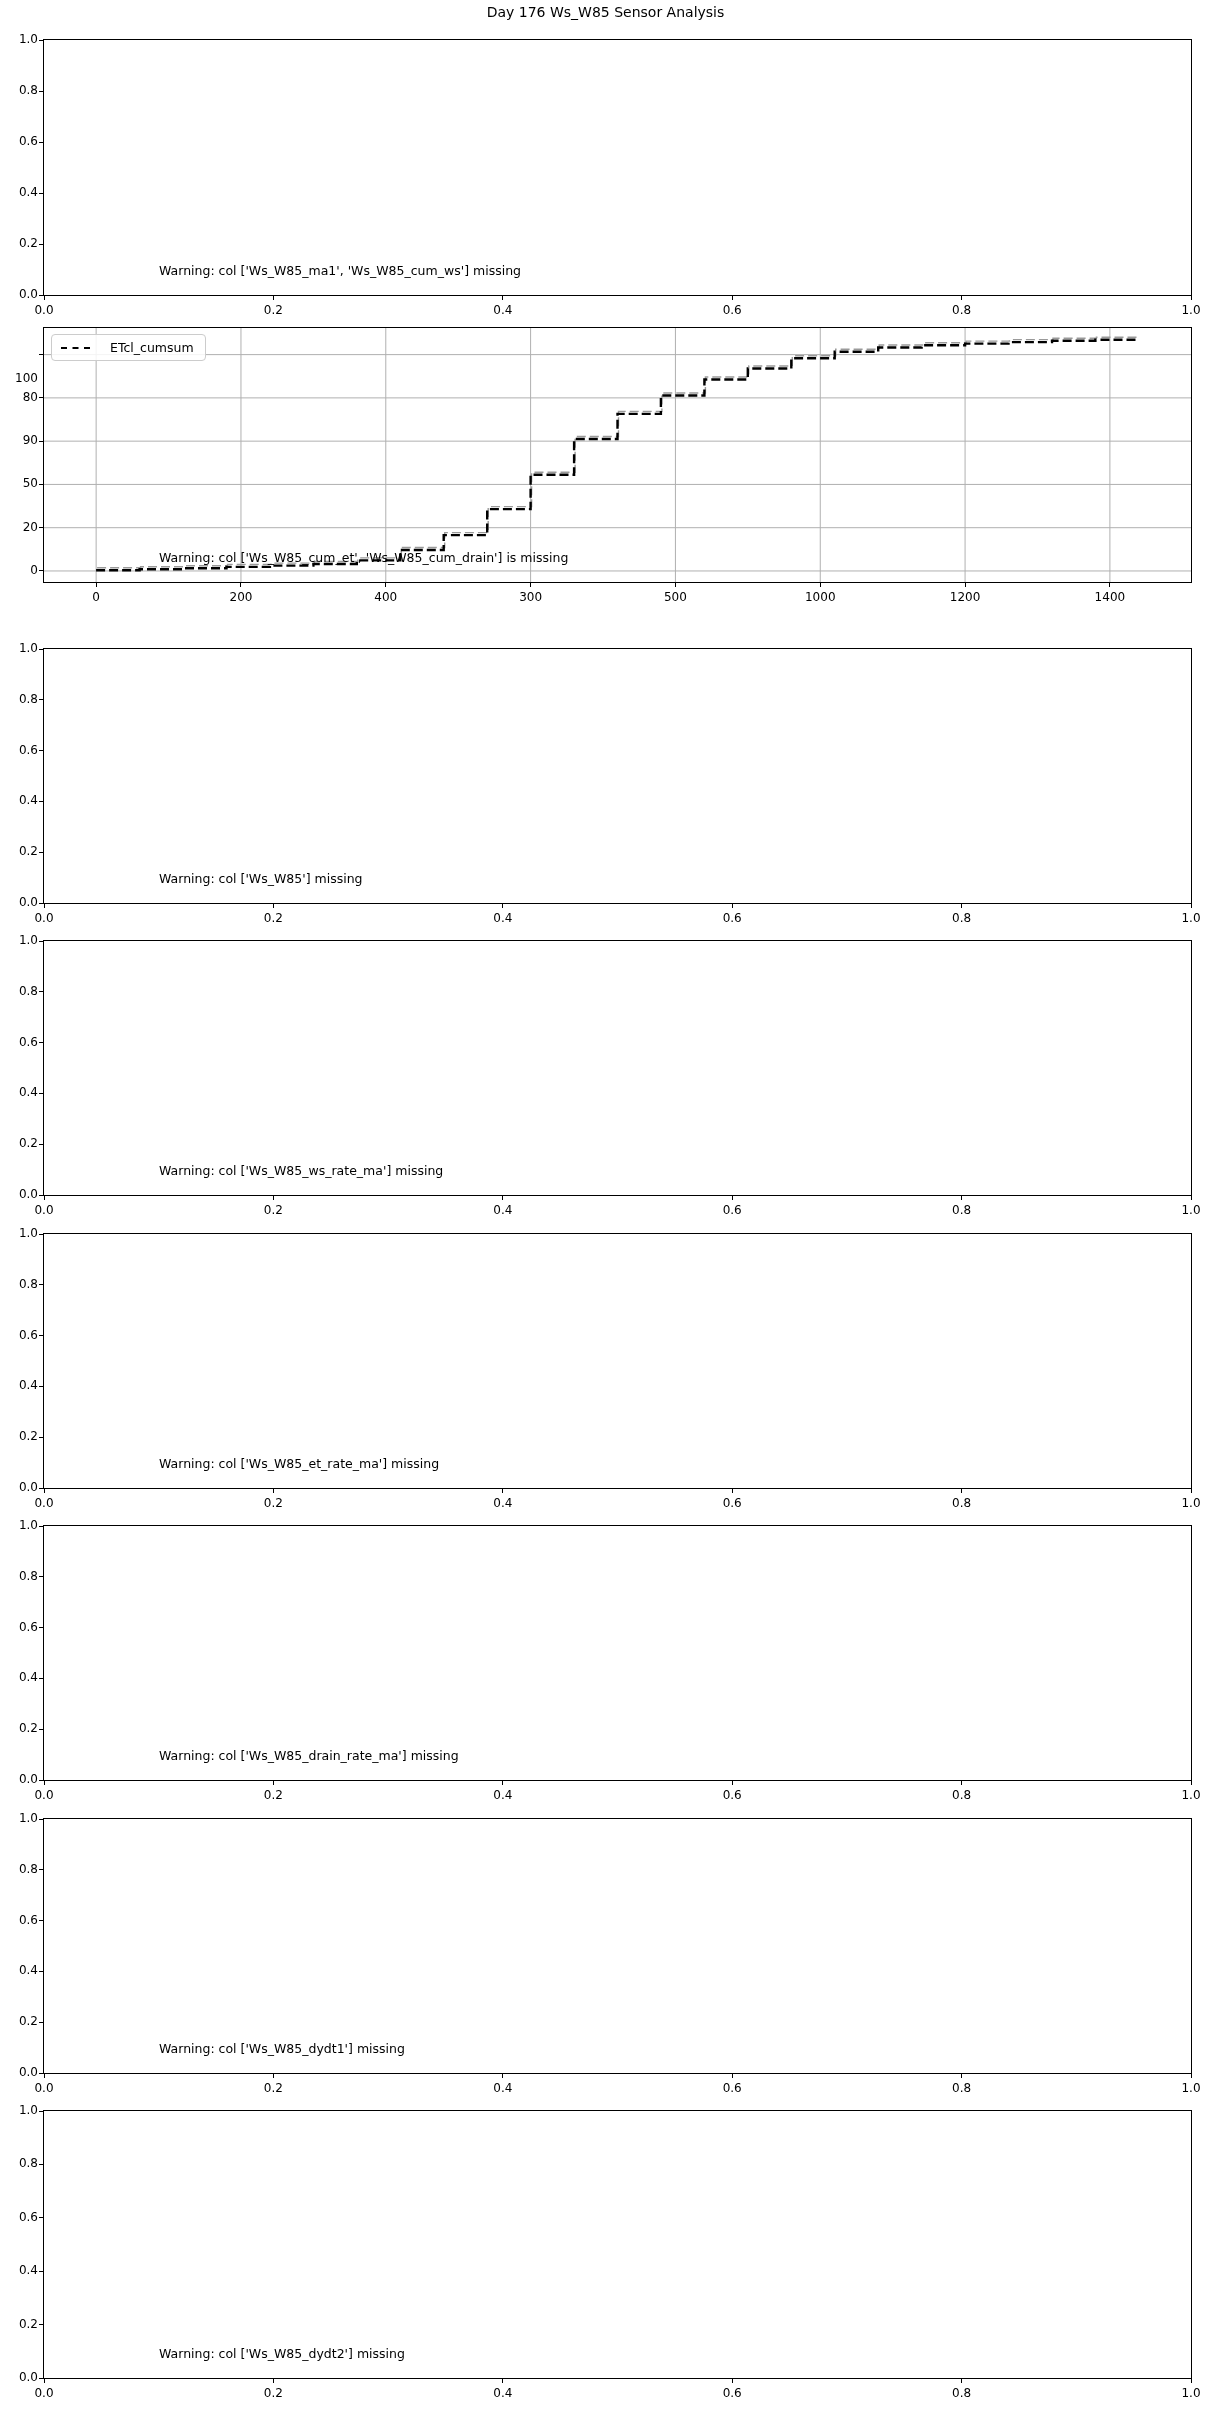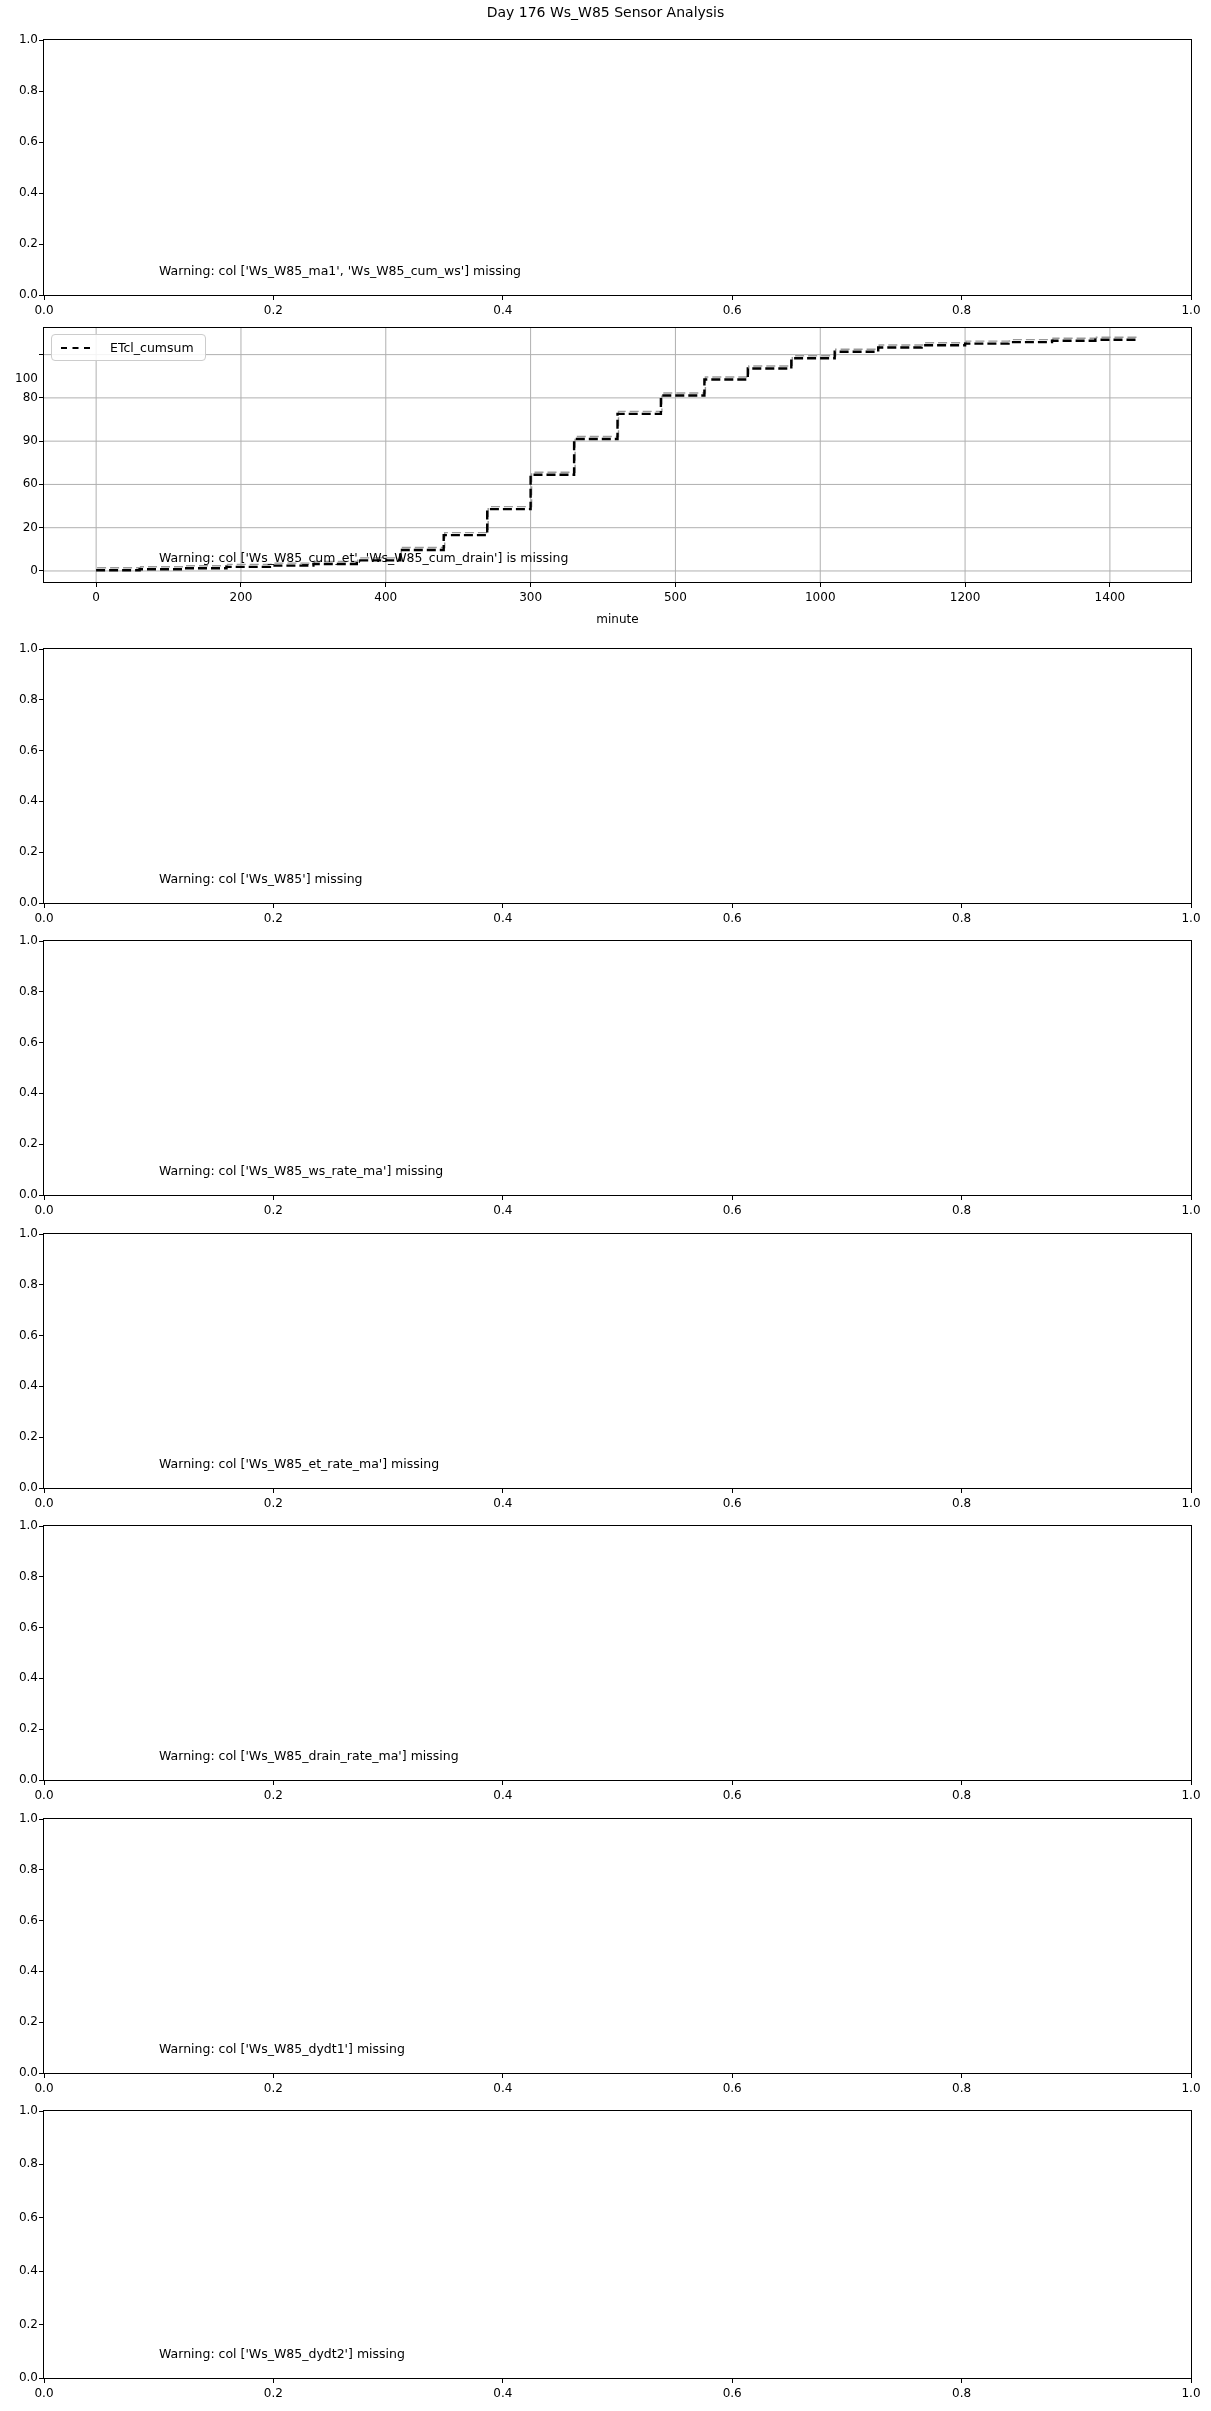--- a/index.html
+++ b/index.html
@@ -100,21 +100,21 @@
         <line y1="69.88245315161842" y2="69.88245315161842" x1="0" x2="1147" stroke="#b0b0b0" stroke-width="1"></line>
         <line y1="26.611584327086888" y2="26.611584327086888" x1="0" x2="1147" stroke="#b0b0b0" stroke-width="1"></line>
         <path d="M 52.1 242.3 H 95.6 V 241.2 H 139.0 V 240.2 H 182.5 V 238.9 H 225.9 V 237.6 H 269.4 V 236.0 H 312.8 V 232.4 H 356.3 V 222.0 H 399.7 V 207.1 H 443.2 V 181.1 H 486.6 V 146.7 H 530.1 V 111.0 H 573.5 V 85.9 H 616.9 V 67.5 H 660.4 V 51.5 H 703.8 V 40.5 H 747.3 V 30.3 H 790.7 V 23.8 H 834.2 V 19.5 H 877.6 V 17.3 H 921.1 V 15.6 H 964.5 V 14.1 H 1008.0 V 12.8 H 1051.4 V 11.7 H 1094.9" fill="none" stroke="#9a9a9a" stroke-width="1.4" stroke-dasharray="9 4" transform="translate(1,-2.5)"></path>
         <path d="M 52.1 242.3 H 95.6 V 241.2 H 139.0 V 240.2 H 182.5 V 238.9 H 225.9 V 237.6 H 269.4 V 236.0 H 312.8 V 232.4 H 356.3 V 222.0 H 399.7 V 207.1 H 443.2 V 181.1 H 486.6 V 146.7 H 530.1 V 111.0 H 573.5 V 85.9 H 616.9 V 67.5 H 660.4 V 51.5 H 703.8 V 40.5 H 747.3 V 30.3 H 790.7 V 23.8 H 834.2 V 19.5 H 877.6 V 17.3 H 921.1 V 15.6 H 964.5 V 14.1 H 1008.0 V 12.8 H 1051.4 V 11.7 H 1094.9" fill="none" stroke="#000000" stroke-width="2.4" stroke-dasharray="9 4"></path>
       </svg>
       <div class="tick-mark-y" style="top: 242.466px;"></div>
       <div class="tick-label-y" style="top: 234.966px;">0</div>
       <div class="tick-mark-y" style="top: 199.195px;"></div>
       <div class="tick-label-y" style="top: 191.695px;">20</div>
       <div class="tick-mark-y" style="top: 155.924px;"></div>
-      <div class="tick-label-y" style="top: 148.424px;">60</div>
+      <div class="tick-label-y" style="top: 148.424px;">50</div>
       <div class="tick-mark-y" style="top: 112.653px;"></div>
       <div class="tick-label-y" style="top: 105.153px;">90</div>
       <div class="tick-mark-y" style="top: 69.3825px;"></div>
       <div class="tick-label-y" style="top: 61.8825px;">80</div>
       <div class="tick-mark-y" style="top: 26.1116px;"></div>
       <div class="tick-label-y" style="top: 18.6116px; margin-top: 24px;">100</div>
       <div class="tick-mark-x" style="left: 51.6364px;"></div>
       <div class="tick-label-x" style="left: 52.1364px;">0</div>
       <div class="tick-mark-x" style="left: 196.46px;"></div>
       <div class="tick-label-x" style="left: 196.96px;">200</div>
@@ -123,21 +123,20 @@
       <div class="tick-mark-x" style="left: 486.106px;"></div>
       <div class="tick-label-x" style="left: 486.606px;">300</div>
       <div class="tick-mark-x" style="left: 630.929px;"></div>
       <div class="tick-label-x" style="left: 631.429px;">500</div>
       <div class="tick-mark-x" style="left: 775.753px;"></div>
       <div class="tick-label-x" style="left: 776.253px;">1000</div>
       <div class="tick-mark-x" style="left: 920.576px;"></div>
       <div class="tick-label-x" style="left: 921.076px;">1200</div>
       <div class="tick-mark-x" style="left: 1065.4px;"></div>
       <div class="tick-label-x" style="left: 1065.9px;">1400</div>
-      <div class="xaxis-label">minute</div>
       <div class="legend-box">
         <div class="legend-line-sample"></div>
         <span>ETcl_cumsum</span>
       </div>
       <div class="warning-text">Warning: col ['Ws_W85_cum_et', 'Ws_W85_cum_drain'] is missing</div>
     </div>
     <div class="subplot" style="top: 648px; height: 256px;">
       <div class="tick-mark-y" style="top: 253.5px;"></div>
       <div class="tick-label-y" style="top: 246px;">0.0</div>
       <div class="tick-mark-x" style="left: -0.5px;"></div>

